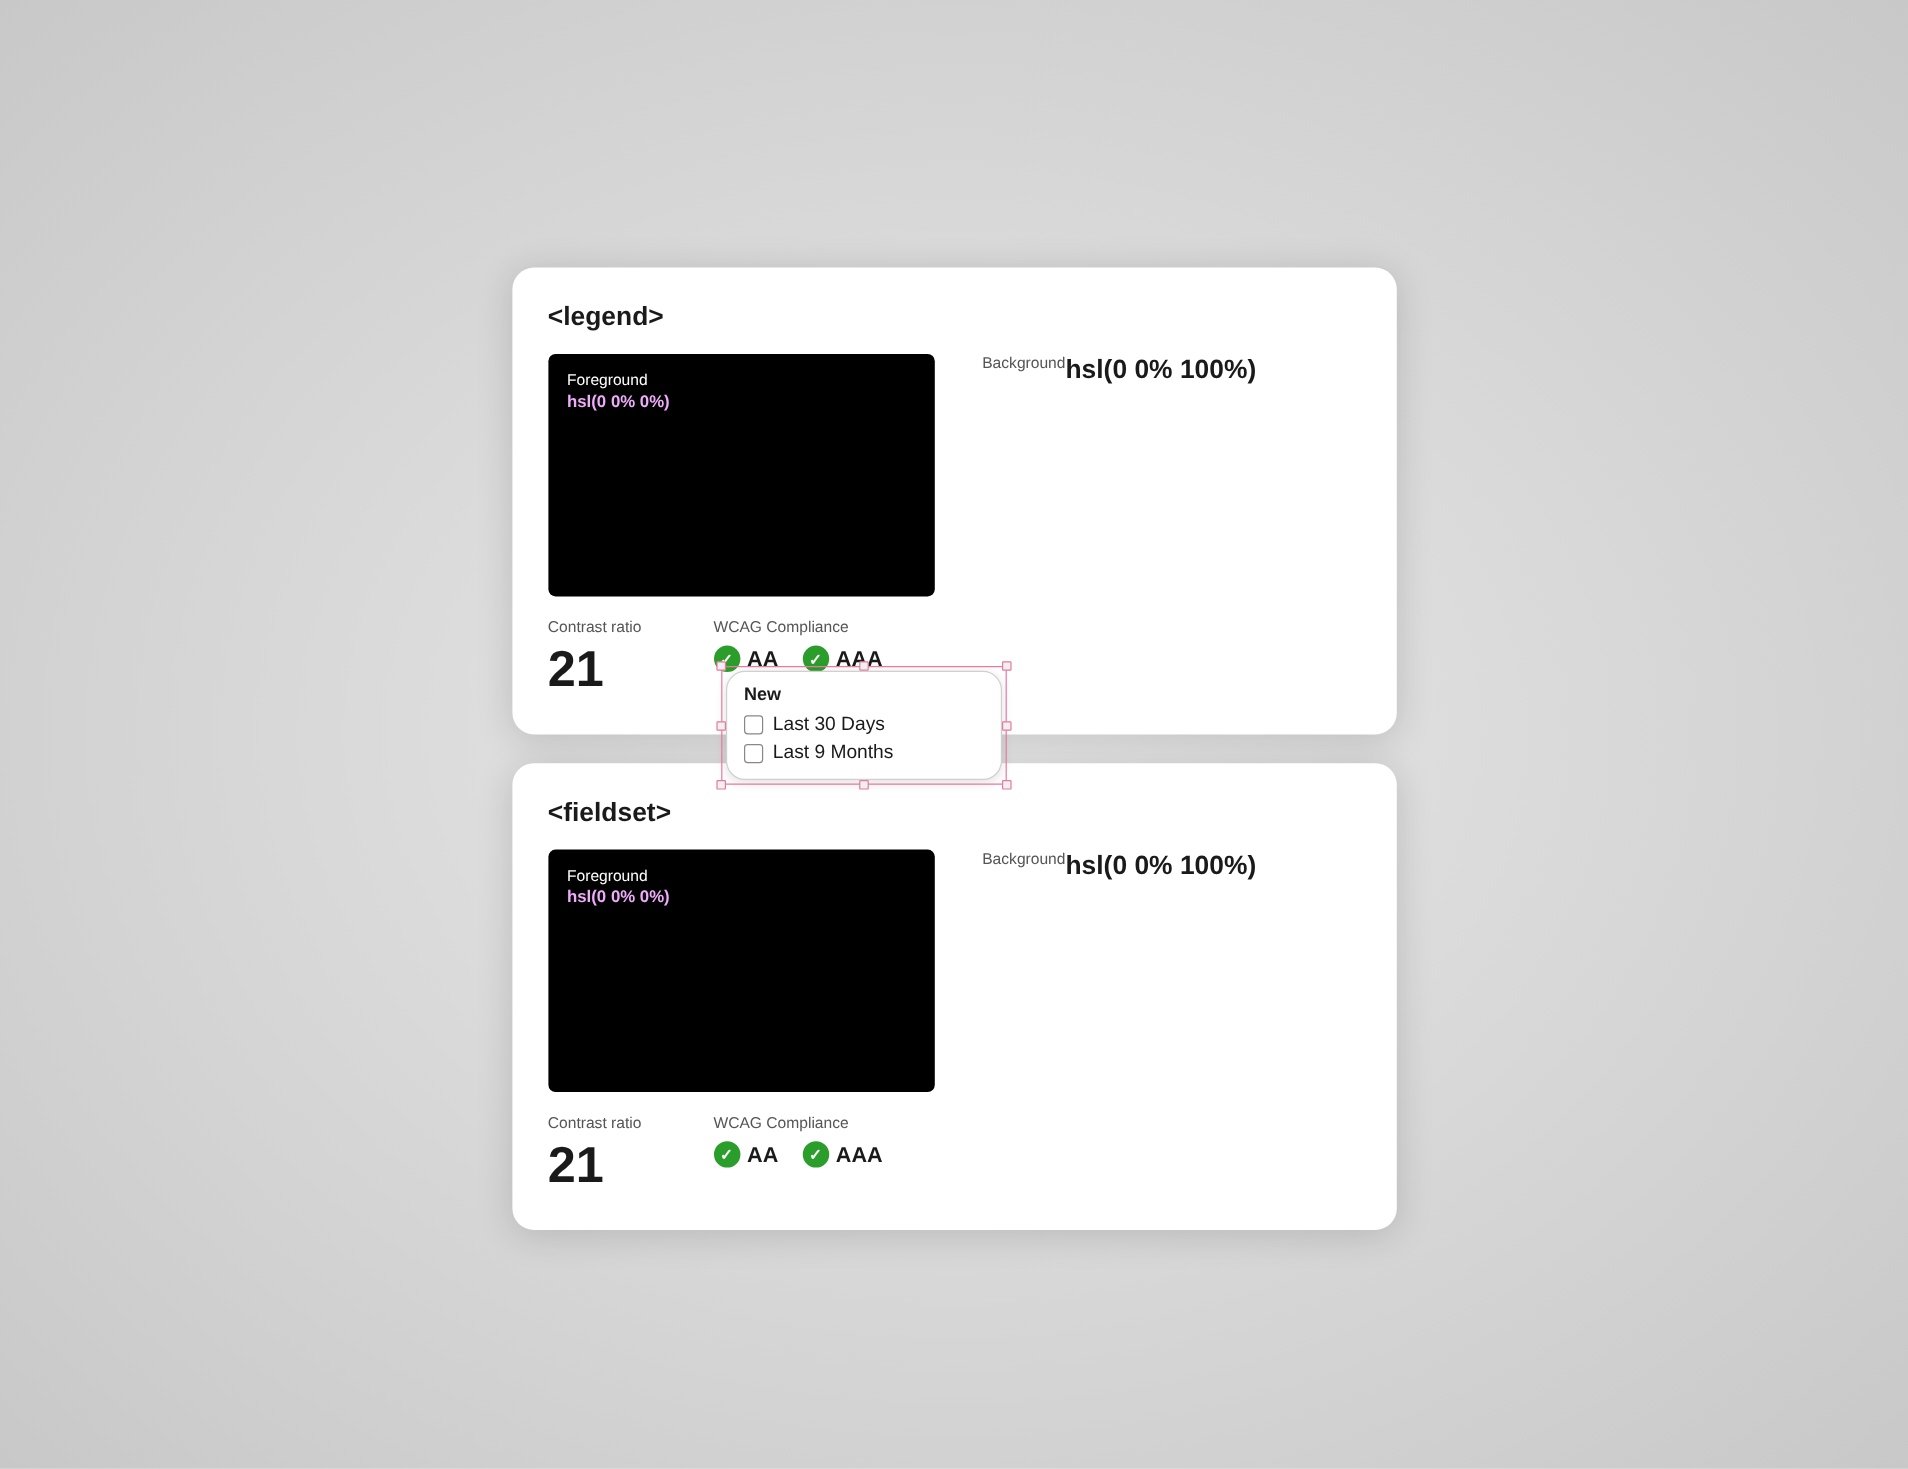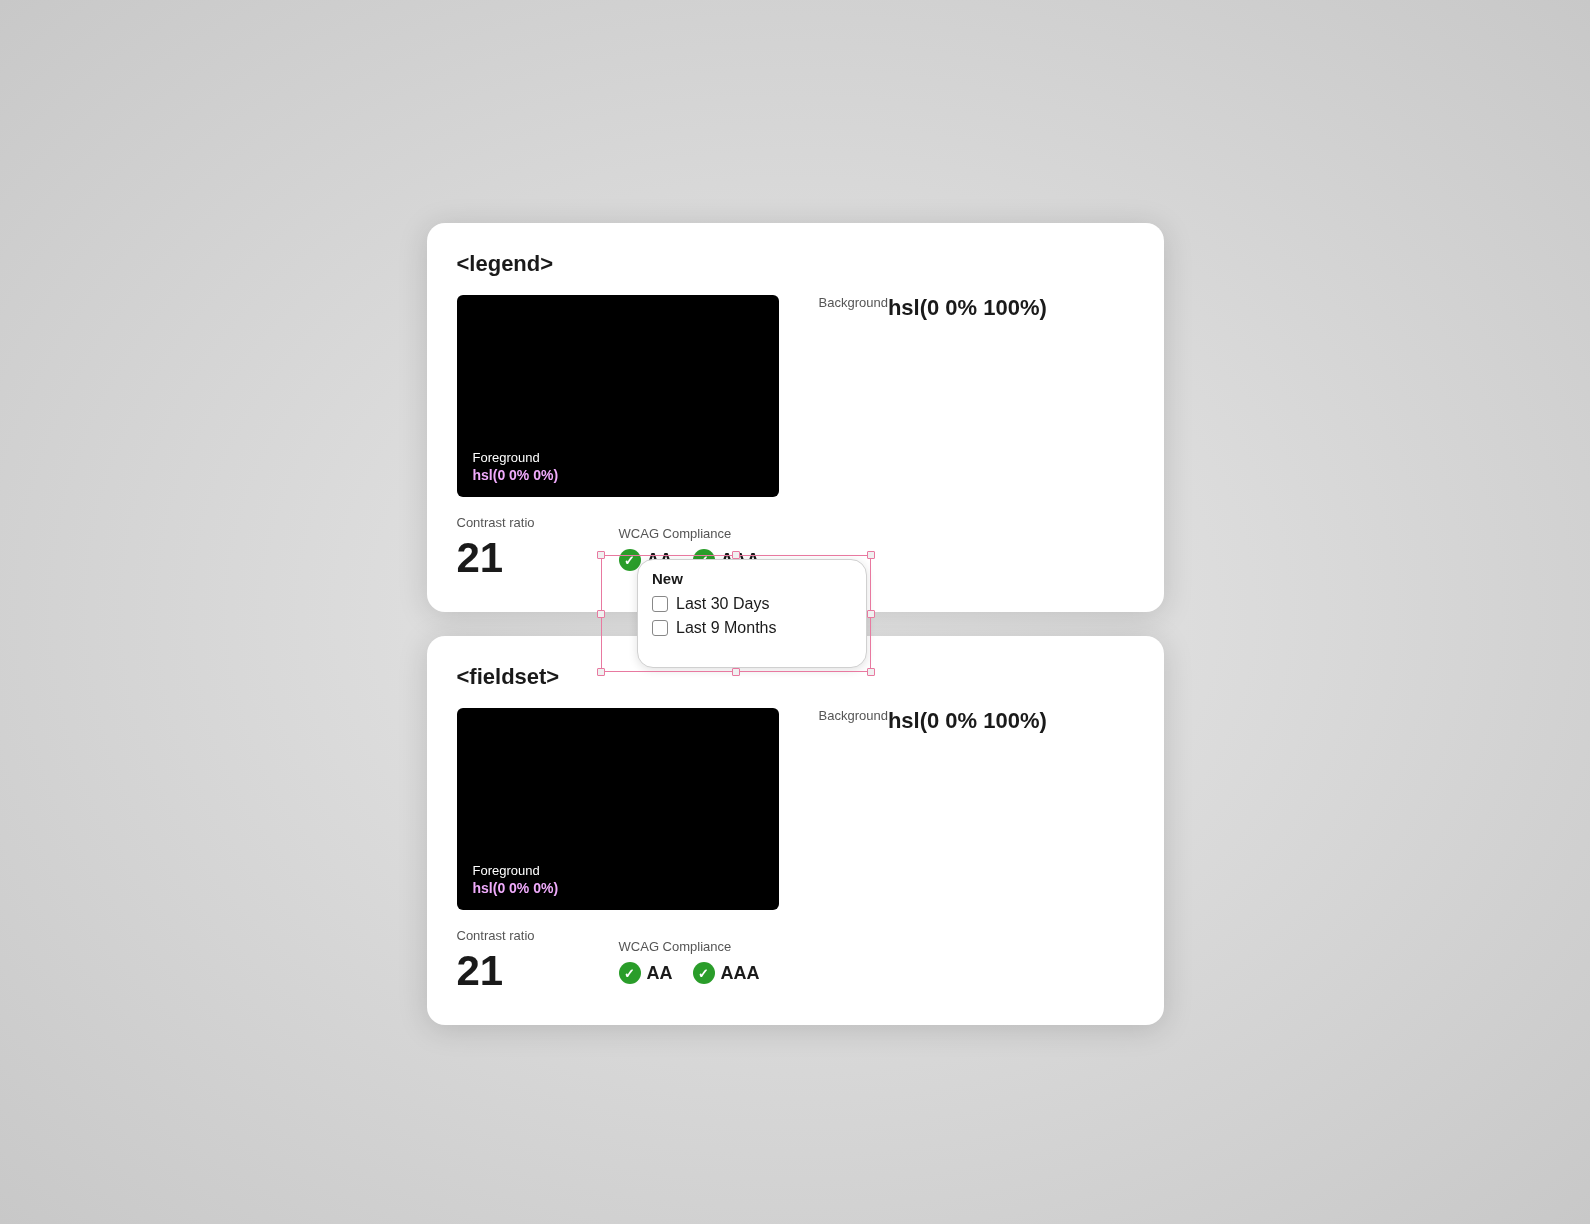--- a/index.html
+++ b/index.html
@@ -52,21 +52,20 @@
     .color-block {
       position: relative;
     }
 
     .color-preview-box {
       width: 322px;
       height: 202px;
       border-radius: 6px;
       display: flex;
       flex-direction: column;
-      justify-content: flex-end;
       padding: 14px 16px;
     }
 
     .fg-label-small {
       font-size: 13px;
       color: #ffffff;
       margin-bottom: 2px;
     }
 
     .fg-value {
@@ -89,22 +88,22 @@
     }
 
     .bg-value {
       font-size: 22px;
       font-weight: 600;
       color: #1a1a1a;
     }
 
     .metrics-row {
       display: flex;
-      align-items: center;
-      gap: 84px;
+      align-items: flex-start;
+      gap: 60px;
       margin-top: 18px;
     }
 
     .metric-label {
       font-size: 13px;
       color: #555;
       margin-bottom: 4px;
     }
 
     .metric-value {
@@ -183,25 +182,24 @@
     .handle.ml { top: calc(50% - 4px); left: -5px; }
     .handle.mr { top: calc(50% - 4px); right: -5px; }
     .handle.bl { bottom: -5px; left: -5px; }
     .handle.bc { bottom: -5px; left: calc(50% - 4px); }
     .handle.br { bottom: -5px; right: -5px; }
 
     .popup-box {
       background: white;
       border: 1px solid #d0d0d0;
       border-radius: 16px;
-      padding: 10px 14px 30px 14px;
+      padding: 10px 14px 12px 14px;
       min-width: 230px;
       box-shadow: 0 2px 10px rgba(0,0,0,0.12);
       position: relative;
-      margin-left: 32px;
     }
 
     .popup-title {
       font-size: 15px;
       font-weight: 600;
       color: #1a1a1a;
       margin-bottom: 8px;
     }
 
     .popup-item {

